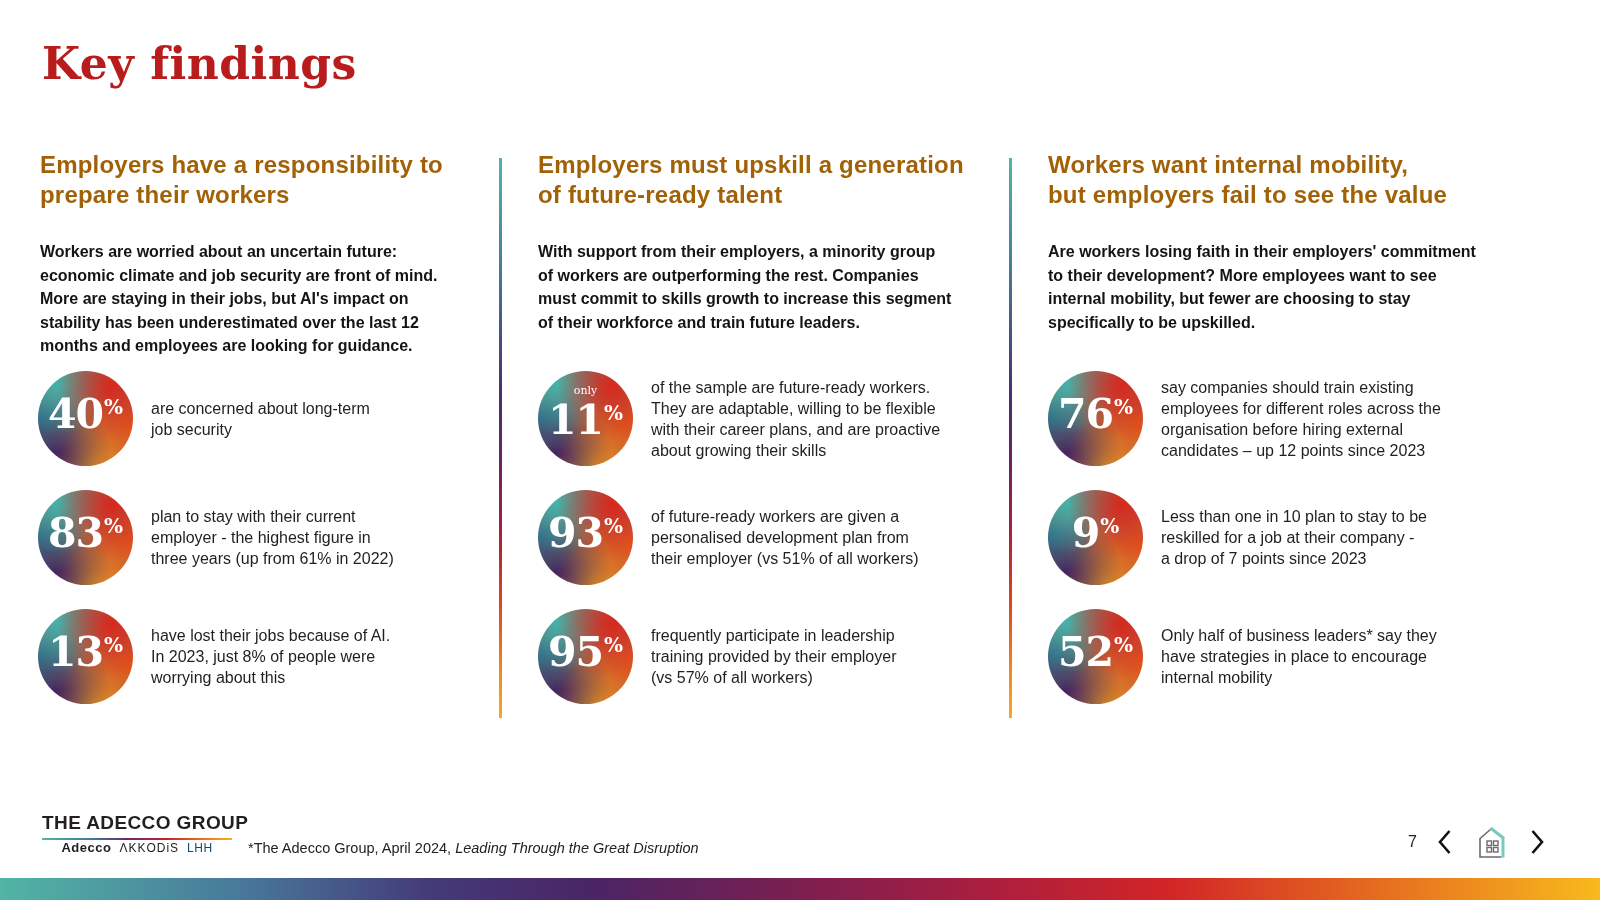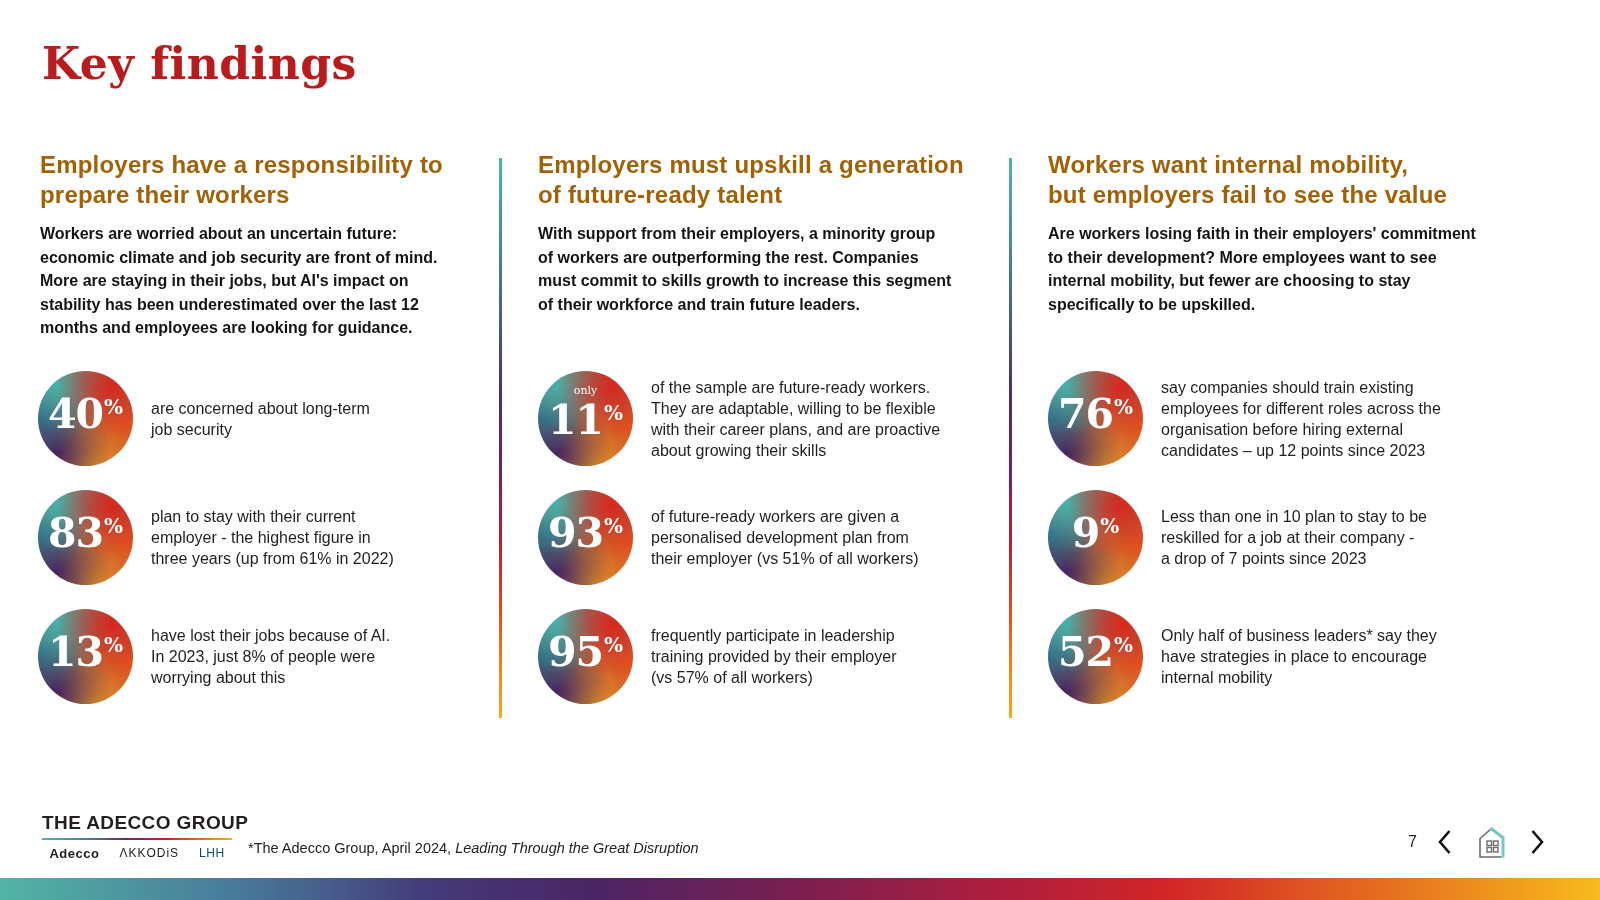--- a/index.html
+++ b/index.html
@@ -25,21 +25,21 @@
   .column { position:absolute; top:150px; height:575px; }
   .col-1 { left:40px;  width:455px; }
   .col-2 { left:538px; width:455px; }
   .col-3 { left:1048px;width:472px; }
 
   .column-heading {
     font-weight:700; font-size:24px; line-height:30px;
     color:#a16207; white-space:pre-line; letter-spacing:0.2px;
   }
   .column-intro {
-    margin-top:12px;
+    margin-top:30px;
     font-weight:700; font-size:16px; line-height:23.5px;
     color:#141414; white-space:pre-line;
   }
   .stats { position:absolute; left:0; top:221px; right:0; }
   .stat-row { display:flex; align-items:center; margin-bottom:24px; }
   .col-1 .stat-row { margin-left:-2px; }
 
   .stat-circle {
     flex:0 0 95px; width:95px; height:95px; border-radius:50%;
     display:flex; flex-direction:column; align-items:center; justify-content:center;
@@ -87,21 +87,21 @@
   .footer-left { position:absolute; left:42px; top:812px; width:190px; }
   .group-name {
     font-weight:700; font-size:19px; letter-spacing:0.4px; color:#231f20;
     white-space:nowrap;
   }
   .group-underline {
     height:2px; margin-top:4px;
     background:linear-gradient(90deg,
       #4fb5a8 0%, #47799a 25%, #6a2a68 45%, #c22030 65%, #e4661f 82%, #f7b021 100%);
   }
-  .brands { display:flex; justify-content:center; align-items:flex-start; gap:20px; margin-top:6px; }
+  .brands { display:flex; justify-content:center; align-items:flex-end; gap:8px; }
   .brand-adecco { font-size:13px; font-weight:700; color:#1d1d1d; letter-spacing:0.5px; }
   .brand-akkodis { font-size:12px; font-weight:400; color:#1d1d1d; letter-spacing:1px; }
   .brand-lhh { font-size:12px; font-weight:400; color:#0c4a6e; letter-spacing:0.5px; }
 
   .footnote {
     position:absolute; left:248px; top:840px;
     font-size:14.5px; color:#222;
   }
   .footnote .italic { font-style:italic; }
 

